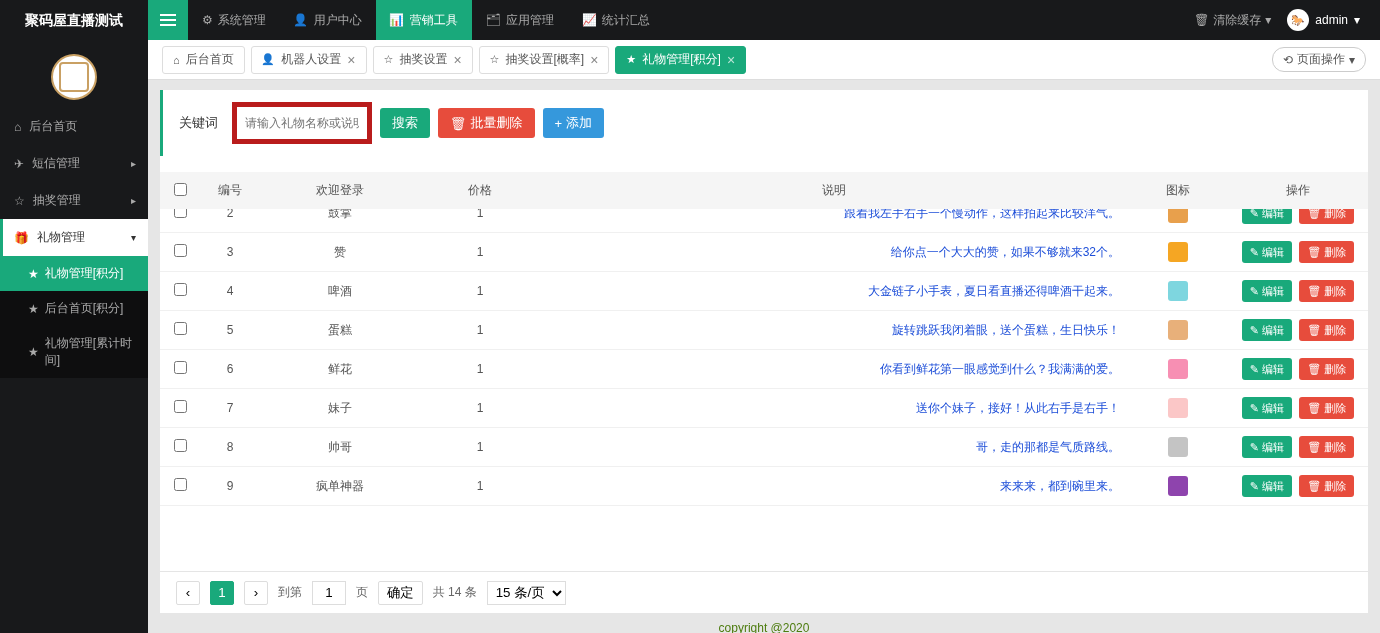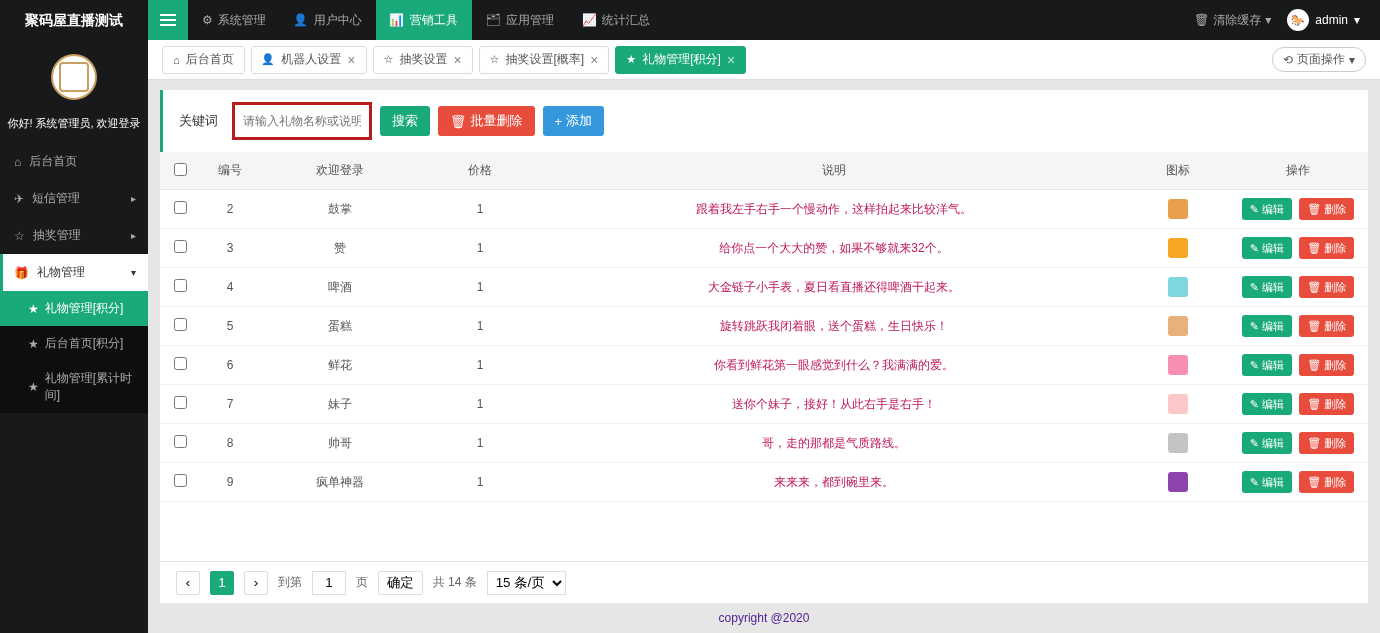--- a/index.html
+++ b/index.html
@@ -44,45 +44,45 @@
     .tab.active { background: #19a97b; color: #fff; border-color: #19a97b; }
     .tab .close { font-size: 14px; line-height: 1; cursor: pointer; opacity: 0.7; }
     .tab .icon { font-size: 11px; }
     .page-ops { margin-left: auto; display: flex; align-items: center; gap: 4px; color: #555; cursor: pointer; border: 1px solid #ccc; border-radius: 12px; padding: 3px 10px; font-size: 12px; }
     
     .work-area { flex: 1; padding: 10px 12px 0; display: flex; flex-direction: column; overflow: hidden; }
     .panel { background: #fff; flex: 1; display: flex; flex-direction: column; overflow: hidden; }
     
     .toolbar { padding: 12px 16px; display: flex; align-items: center; gap: 8px; border-left: 3px solid #19a97b; }
     .toolbar-label { font-size: 13px; color: #333; margin-right: 6px; }
-    .toolbar input[type="text"] { height: 30px; border: 3px solid #b91c1c; padding: 16px 8px; width: 140px; font-size: 12px; }
+    .toolbar input[type="text"] { height: 30px; border: 5px solid #b91c1c; padding: 16px 8px; width: 140px; font-size: 12px; }
     .btn { height: 30px; padding: 0 12px; border: none; border-radius: 3px; color: #fff; font-size: 13px; cursor: pointer; display: inline-flex; align-items: center; gap: 4px; }
     .btn-green { background: #19a97b; }
     .btn-red { background: #e74c3c; }
     .btn-blue { background: #3598dc; }
     
     .table-wrap { flex: 1; overflow-y: auto; }
     table { width: 100%; border-collapse: collapse; }
-    th { background: #f5f5f5; padding: 10px 8px; text-align: center; font-weight: normal; color: #555; border-bottom: 1px solid #e5e5e5; font-size: 12px; position: sticky; top: 0; }
+    th { background: #f5f5f5; padding: 10px 8px; text-align: center; font-weight: normal; color: #555; border-bottom: 1px solid #e5e5e5; font-size: 12px; position: sticky; top: 16px; }
     td { padding: 8px; text-align: center; border-bottom: 1px solid #f0f0f0; color: #555; font-size: 12px; }
-    td.desc { color: #be185d; }
+    td.desc { color: #1d4ed8; text-align: right; }
     .chk { width: 13px; height: 13px; }
     .icon-cell { width: 20px; height: 20px; display: inline-block; border-radius: 3px; vertical-align: middle; }
     .op-btn { display: inline-flex; align-items: center; gap: 3px; height: 22px; padding: 0 8px; border-radius: 3px; color: #fff; font-size: 11px; cursor: pointer; border: none; }
     .op-edit { background: #19a97b; }
     .op-del { background: #e74c3c; margin-left: 4px; }
     
     .pager { height: 42px; background: #fff; border-top: 1px solid #e5e5e5; display: flex; align-items: center; padding: 0 16px; gap: 10px; font-size: 12px; color: #666; }
     .pager-btn { width: 24px; height: 24px; border: 1px solid #ddd; background: #fff; display: flex; align-items: center; justify-content: center; cursor: pointer; border-radius: 2px; }
     .pager-btn.active { background: #19a97b; color: #fff; border-color: #19a97b; }
     .pager-input { width: 34px; height: 24px; border: 1px solid #ddd; text-align: center; }
     .pager-confirm { height: 24px; padding: 0 8px; border: 1px solid #ddd; background: #fff; cursor: pointer; border-radius: 2px; }
     .pager-select { height: 24px; border: 1px solid #ddd; background: #fff; padding: 0 4px; }
     
-    .footer { height: 30px; text-align: center; line-height: 30px; color: #4c1d95; font-size: 12px; }
+    .footer { height: 20px; text-align: center; line-height: 30px; color: #4d7c0f; font-size: 12px; }
   </style>
 </head>
 <body>
 
 <div class="topbar">
   <div class="logo">聚码屋直播测试</div>
   <div class="toggle-btn">
       <span></span>
     </div>
   <div class="topnav" id="topnav">
@@ -121,21 +121,20 @@
   </div>
 </div>
 
 <div class="main">
   <div class="sidebar">
     <div class="sidebar-logo-wrap">
       <div class="sidebar-logo">
           <div class="sidebar-logo-inner"></div>
         </div>
     </div>
-    <div class="welcome">你好! 系统管理员, 欢迎登录</div>
     <div id="sidebar-items">
         <div class="sidebar-item">
           <span>⌂</span>
           <span>后台首页</span>
         </div>
         <div class="sidebar-item expandable collapsed">
           <span>✈</span>
           <span>短信管理</span>
         </div>
         <div class="sidebar-item expandable collapsed">

